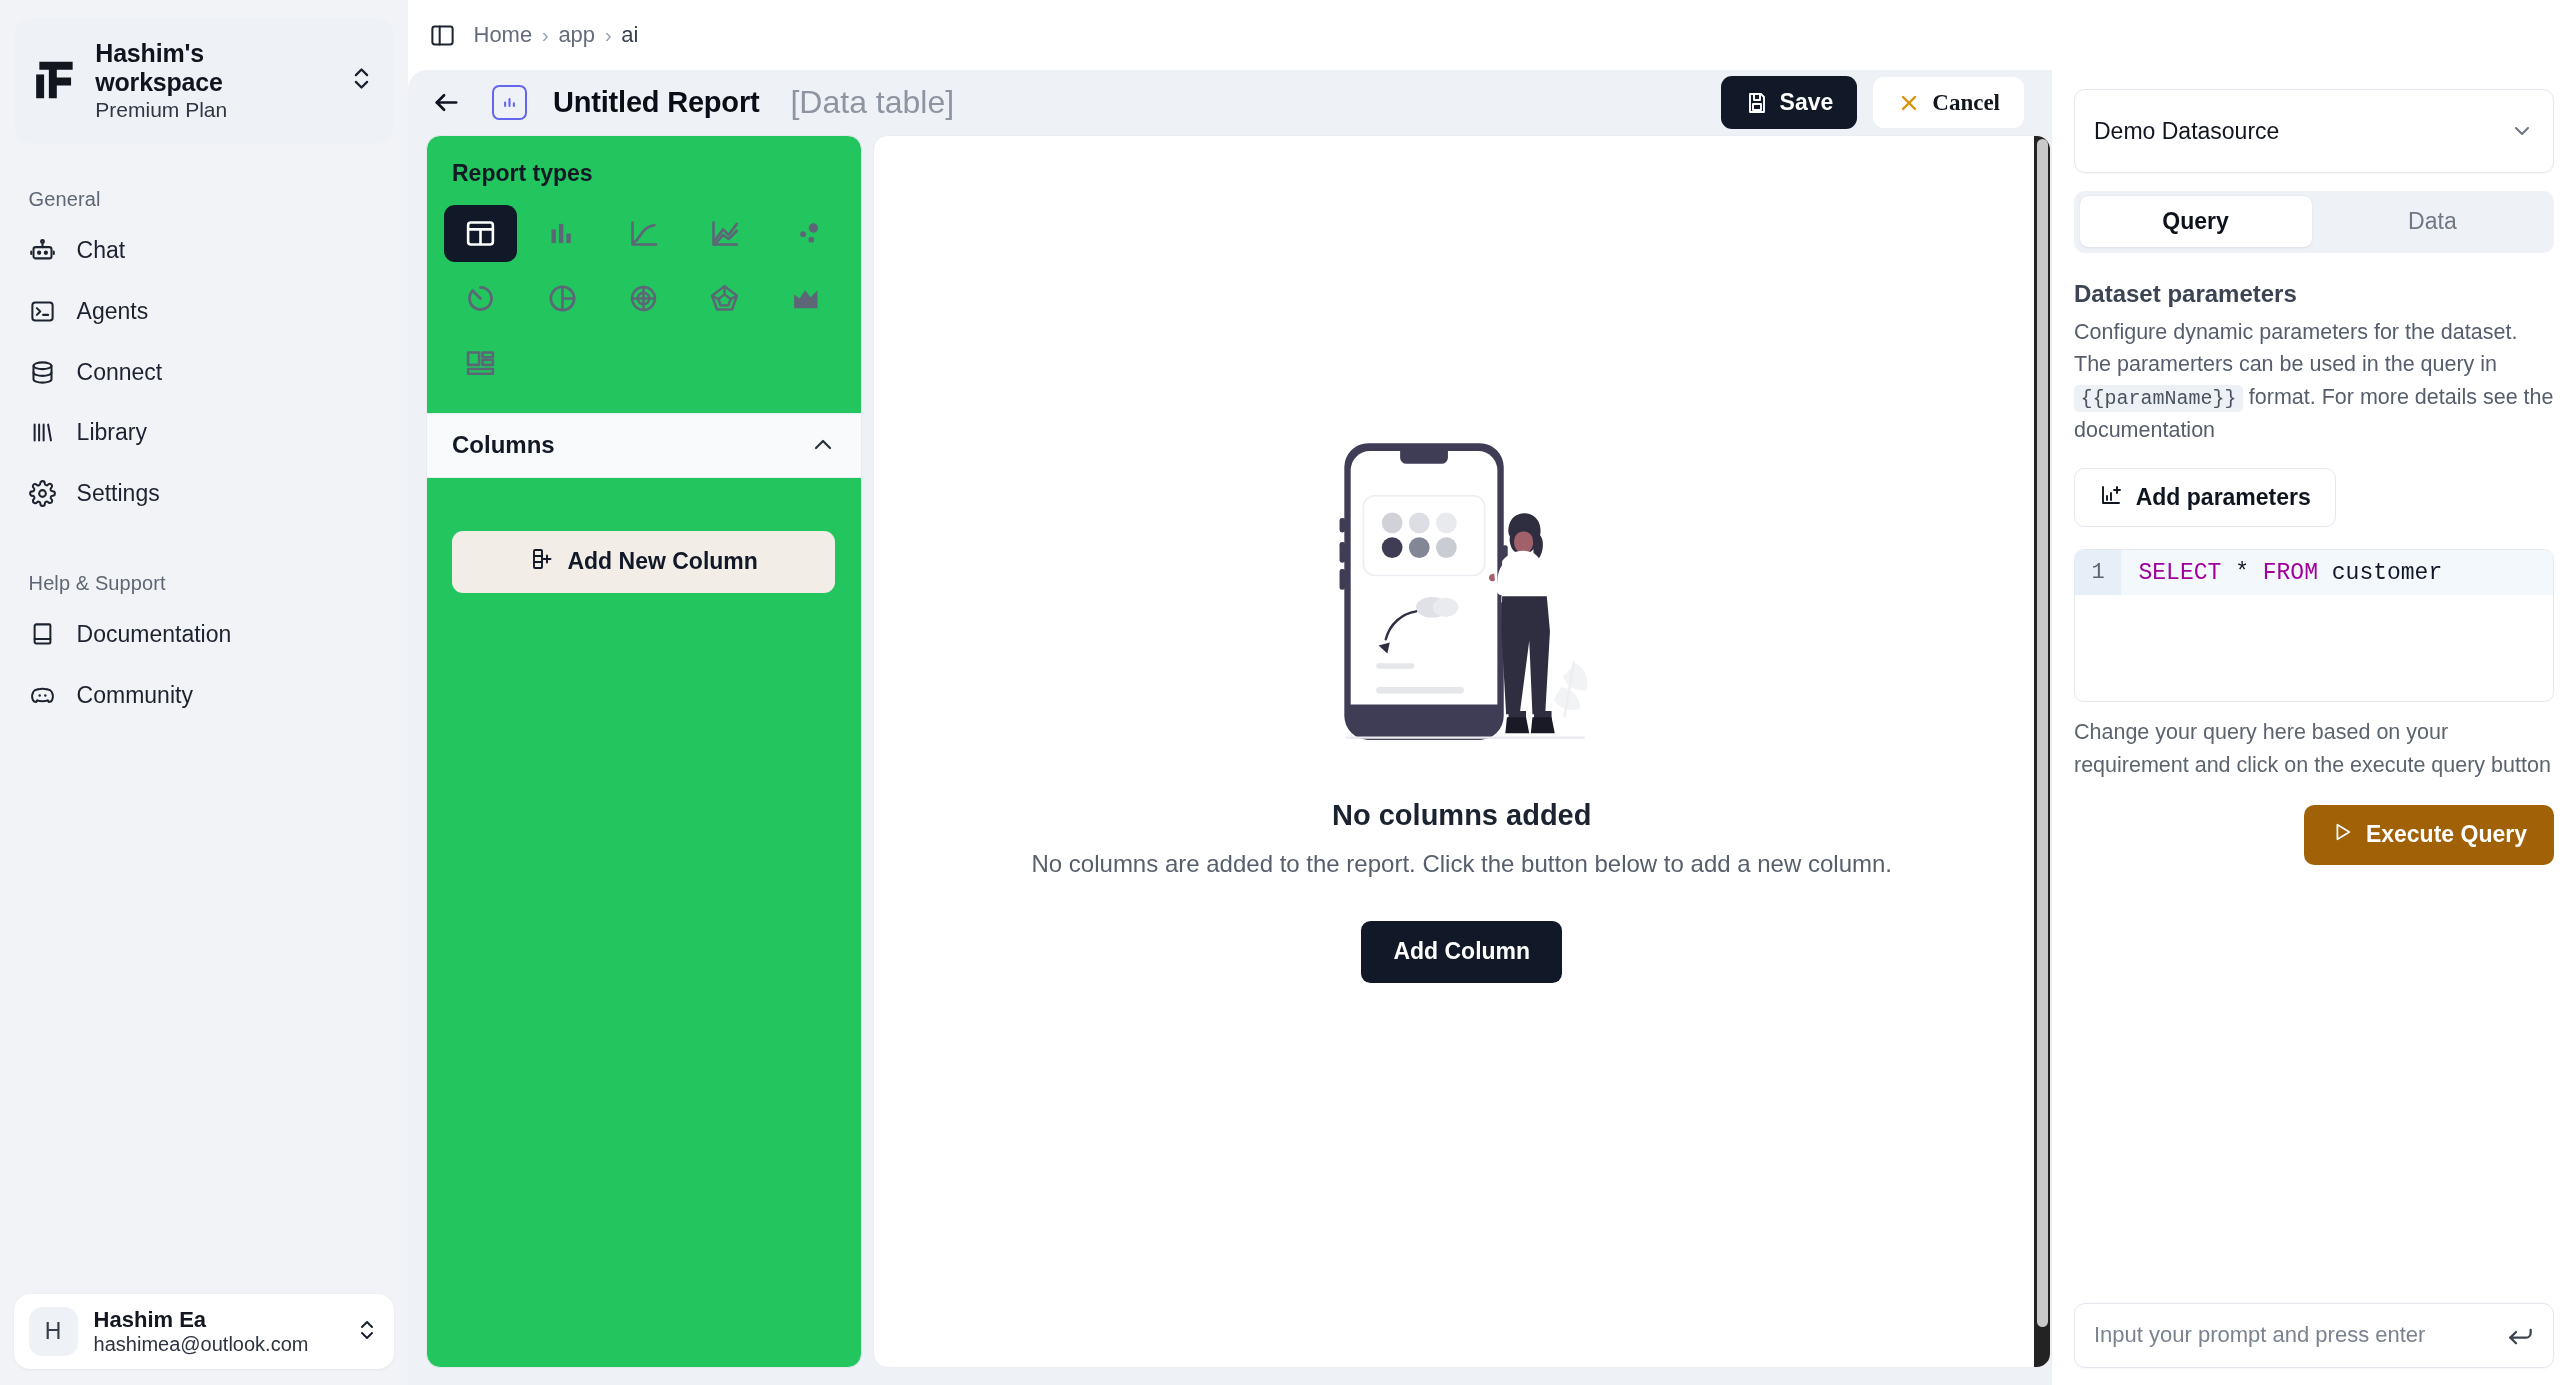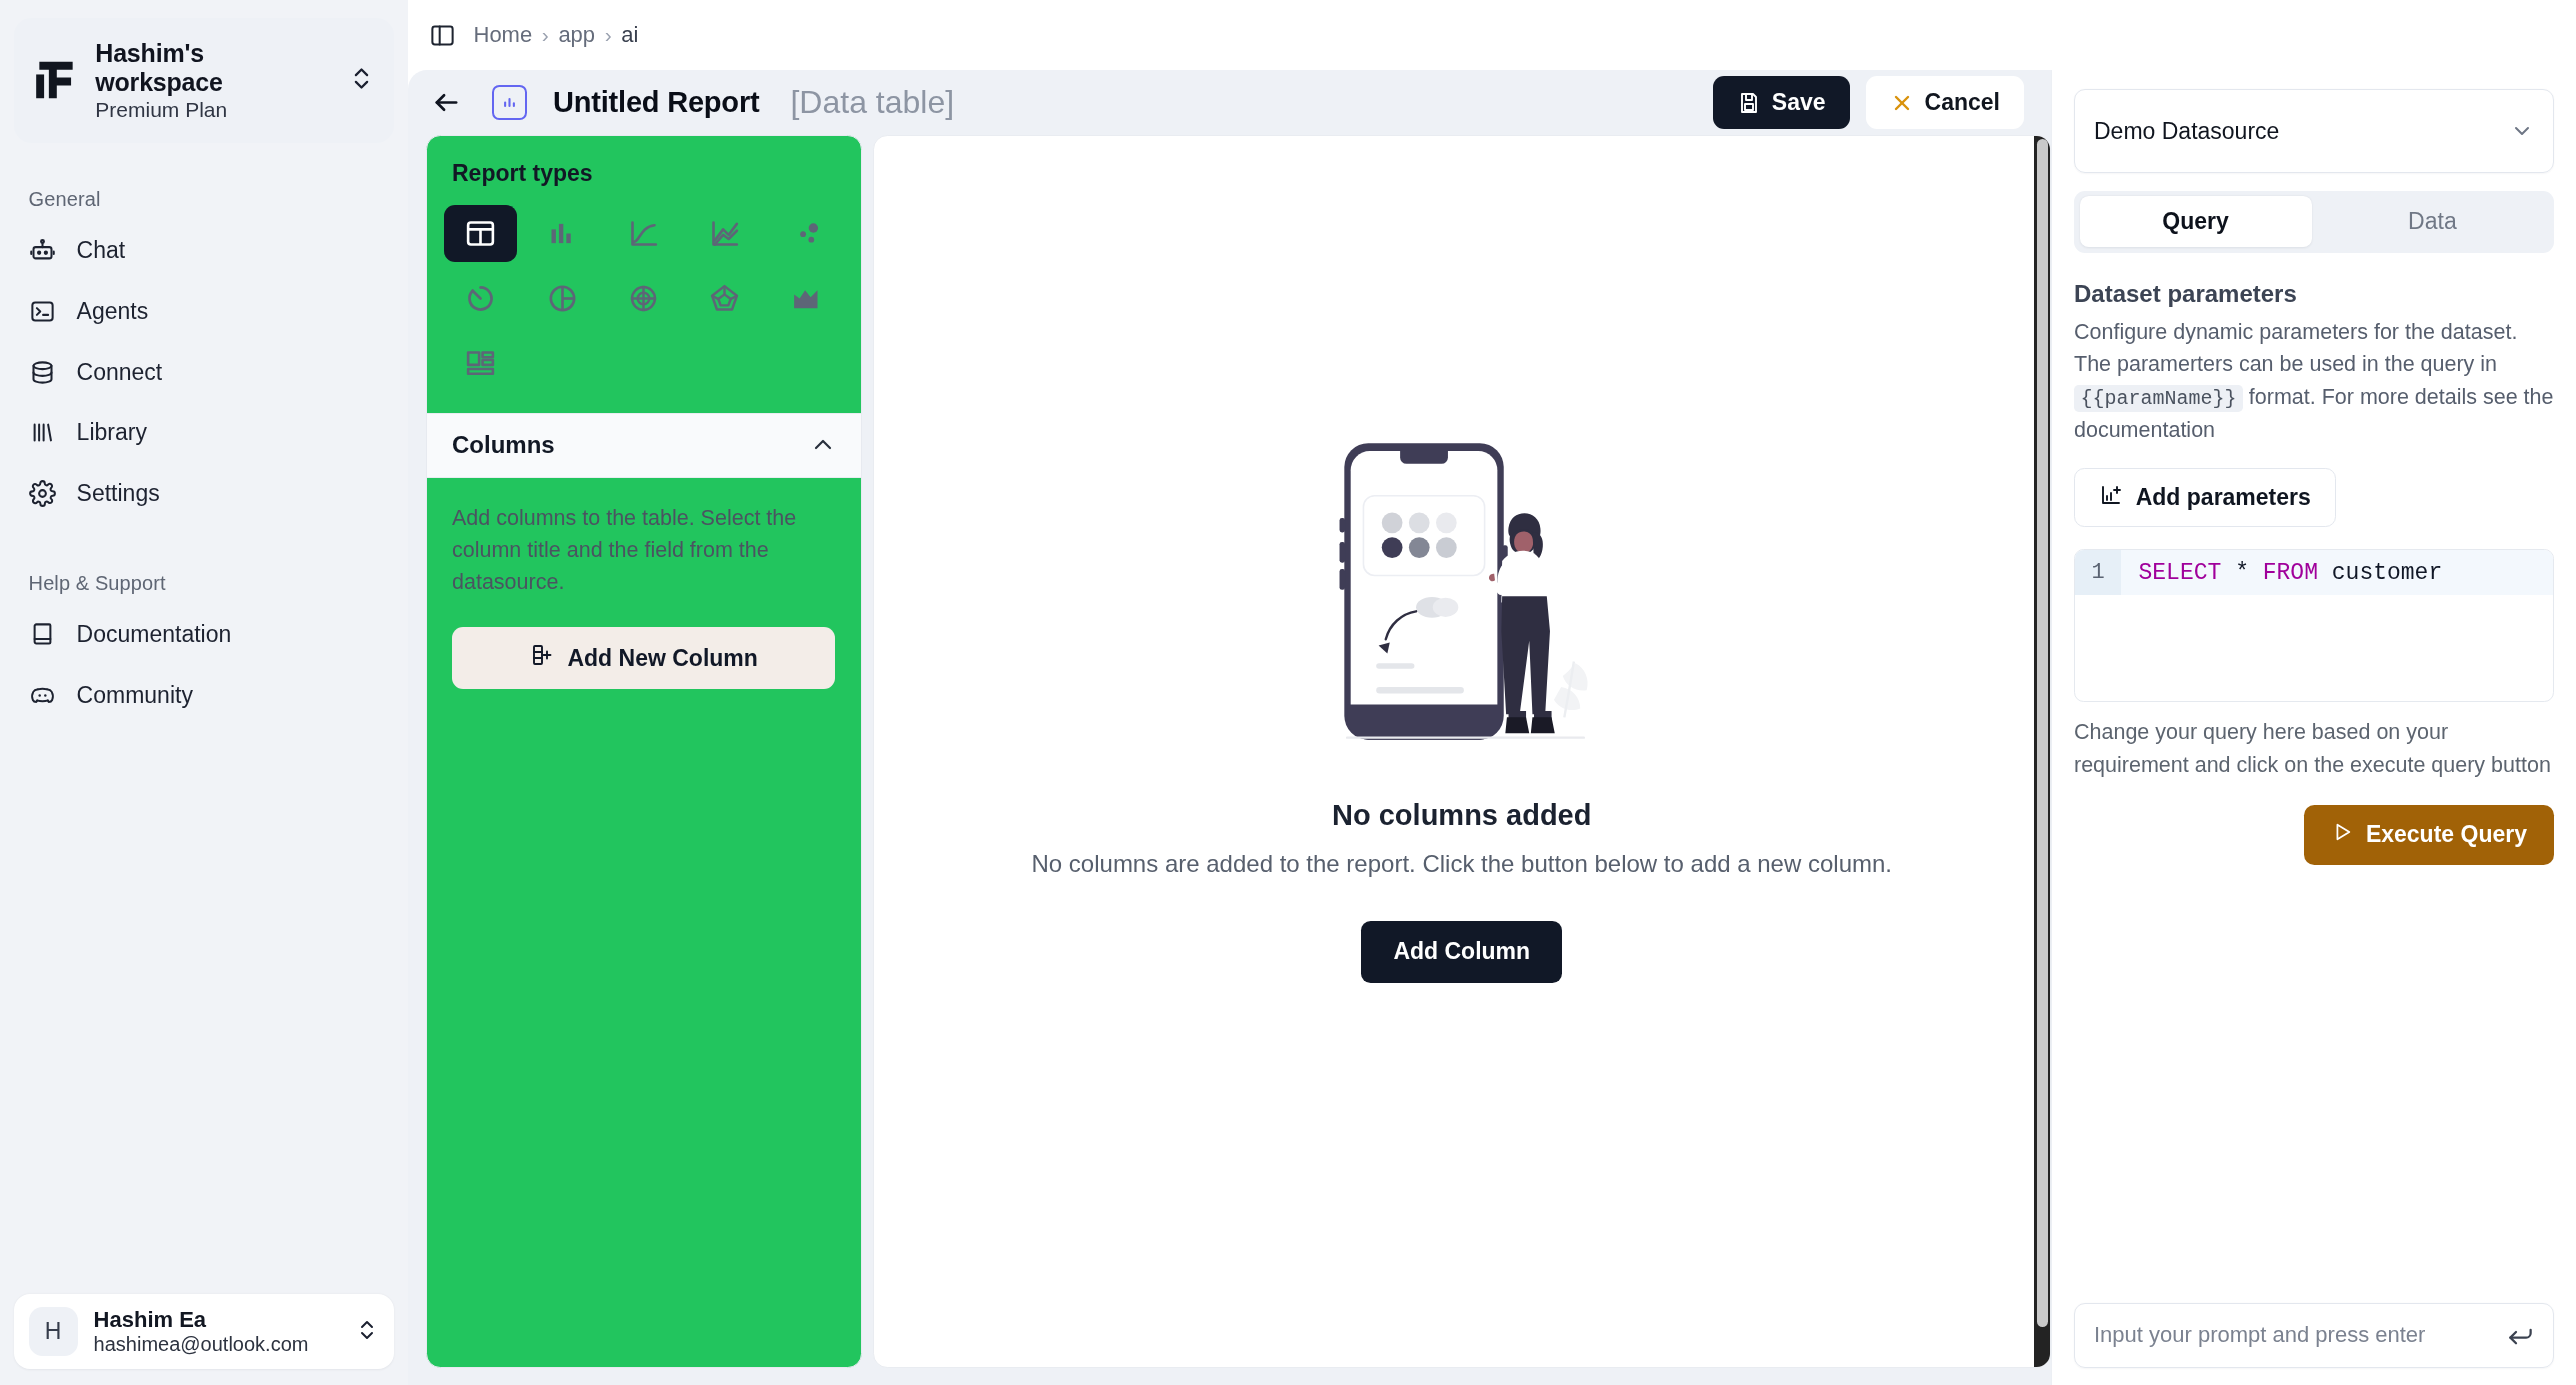--- a/index.html
+++ b/index.html
@@ -113,21 +113,21 @@
   }
   .rpt-title { font-size: 29px; font-weight: 700; color: #090d17; letter-spacing: -0.2px; }
   .rpt-sub { font-size: 32px; color: #8d95a3; margin-left: 21px; }
   .hdr-actions { margin-left: auto; display: flex; align-items: center; gap: 16px; }
   .btn {
     display: inline-flex; align-items: center; gap: 11px;
     border-radius: 11px; font-size: 23px; cursor: pointer;
     padding: 12.7px 24px; border: none; font-family: inherit;
   }
   .btn-dark { background: #111827; color: #ffffff; font-weight: 600; }
-  .btn-light { background: #ffffff; color: #11161f; font-weight: 600; }
+  .btn-light { background: #ffffff; color: #11161f; font-weight: 600; font-family: Liberation Serif, serif; }
   .btn svg { display: block; }
 
   .panes { flex: 1 1 auto; min-height: 0; display: flex; padding: 0 0 17.5px 17.5px; gap: 11px; }
 
   .left-pane {
     width: 436px; flex: 0 0 436px;
     background: #22c55e;
     border: 0.8px solid #e7eaf0;
     border-radius: 14.3px;
     display: flex; flex-direction: column;
@@ -563,21 +563,20 @@
           <div class="cols-head">
             <span class="cols-head-title">Columns</span>
             <span class="chev-up">
               <svg viewBox="0 0 24 24" fill="none" stroke="currentColor" stroke-width="2.2" stroke-linecap="round" stroke-linejoin="round">
                 <polyline points="5 15 12 8 19 15"></polyline>
               </svg>
             </span>
           </div>
 
           <div class="cols-body">
-            <div class="cols-desc">Add columns to the table. Select the column title and the field from the datasource.</div>
             <button class="add-col-btn">
               <span>
                 <svg viewBox="0 0 24 24" width="24" height="24" fill="none" stroke="currentColor" stroke-width="1.9" stroke-linecap="round" stroke-linejoin="round">
                   <rect x="5" y="3" width="8" height="18" rx="1"></rect>
                     <line x1="5" y1="9" x2="13" y2="9"></line>
                     <line x1="5" y1="15" x2="13" y2="15"></line>
                   <line x1="18" y1="8.5" x2="18" y2="15.5"></line>
                     <line x1="14.5" y1="12" x2="21.5" y2="12"></line>
                 </svg>
               </span>

